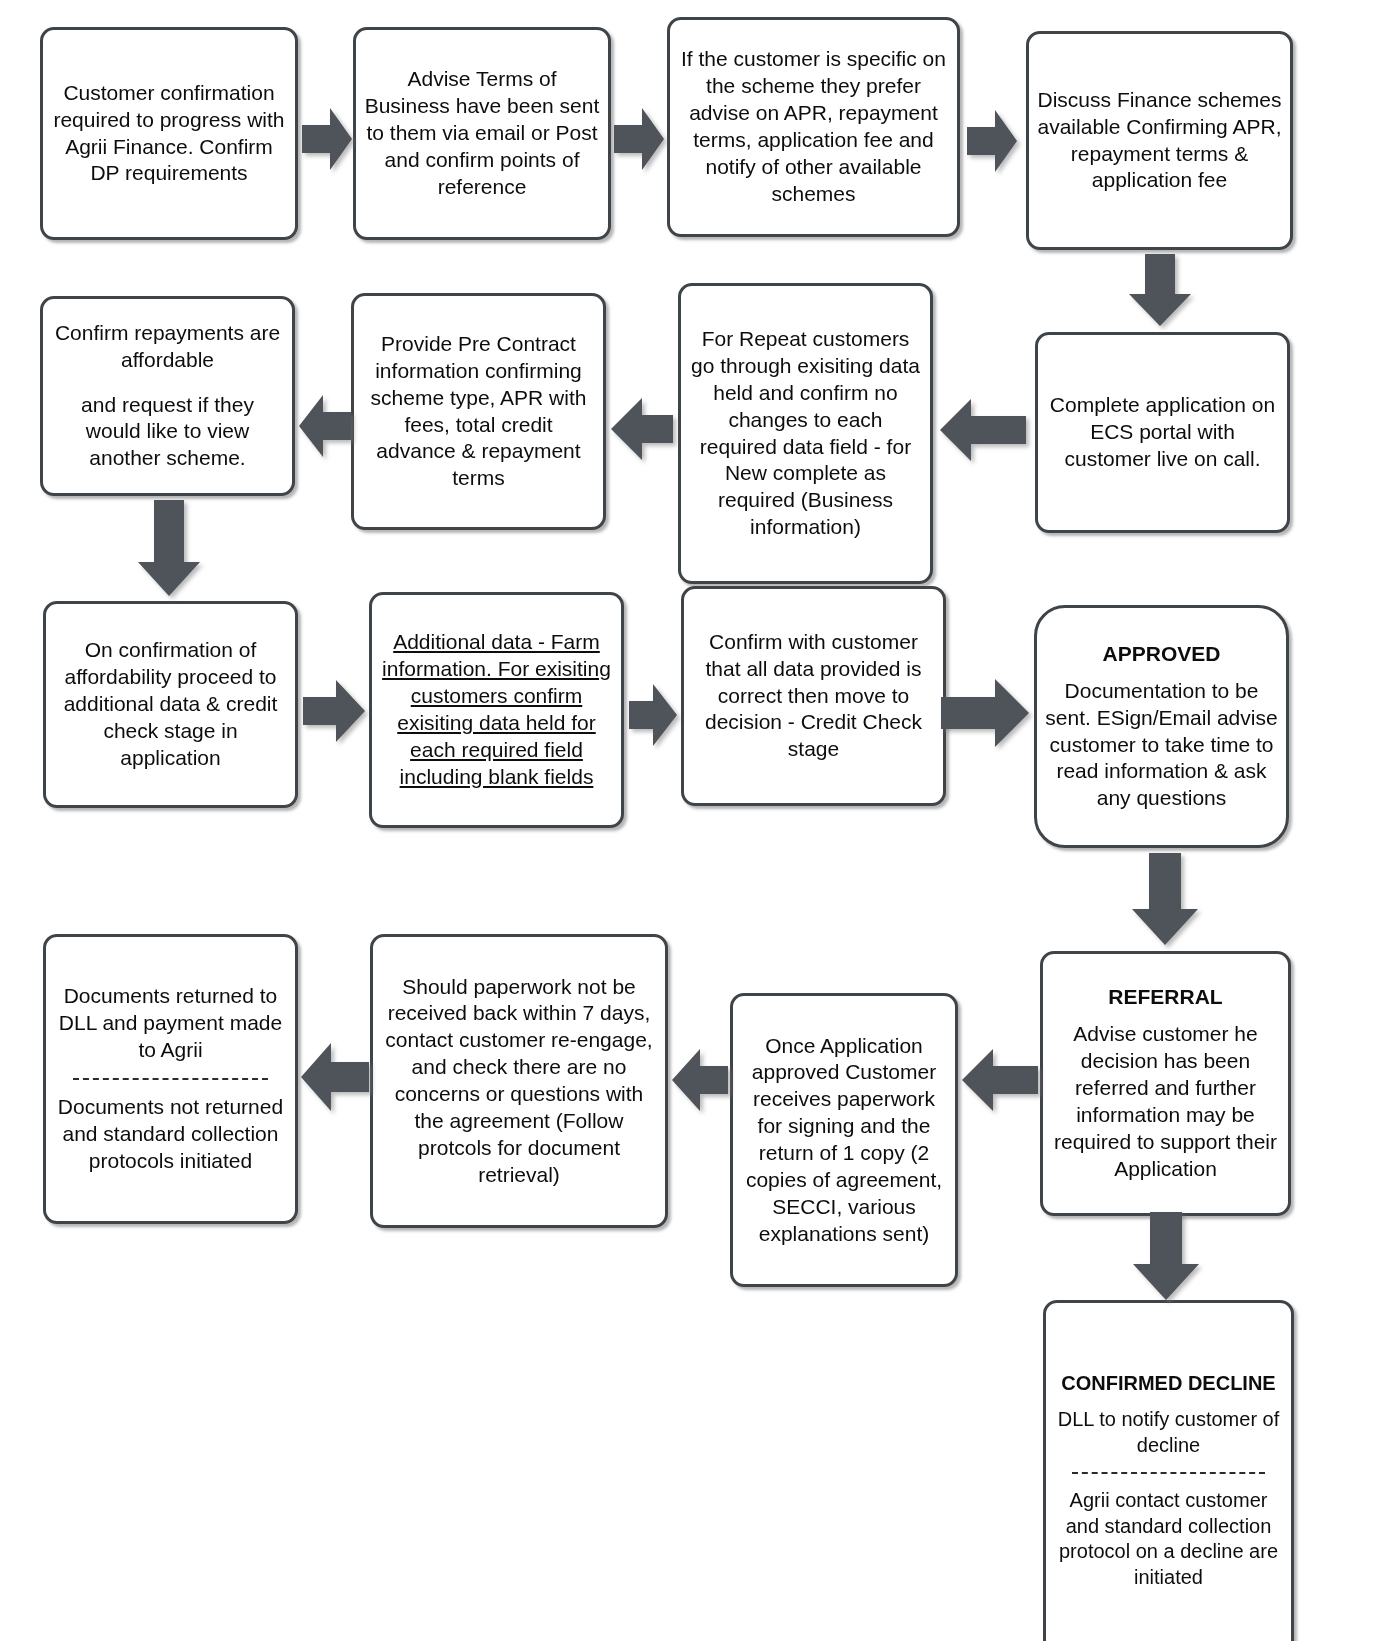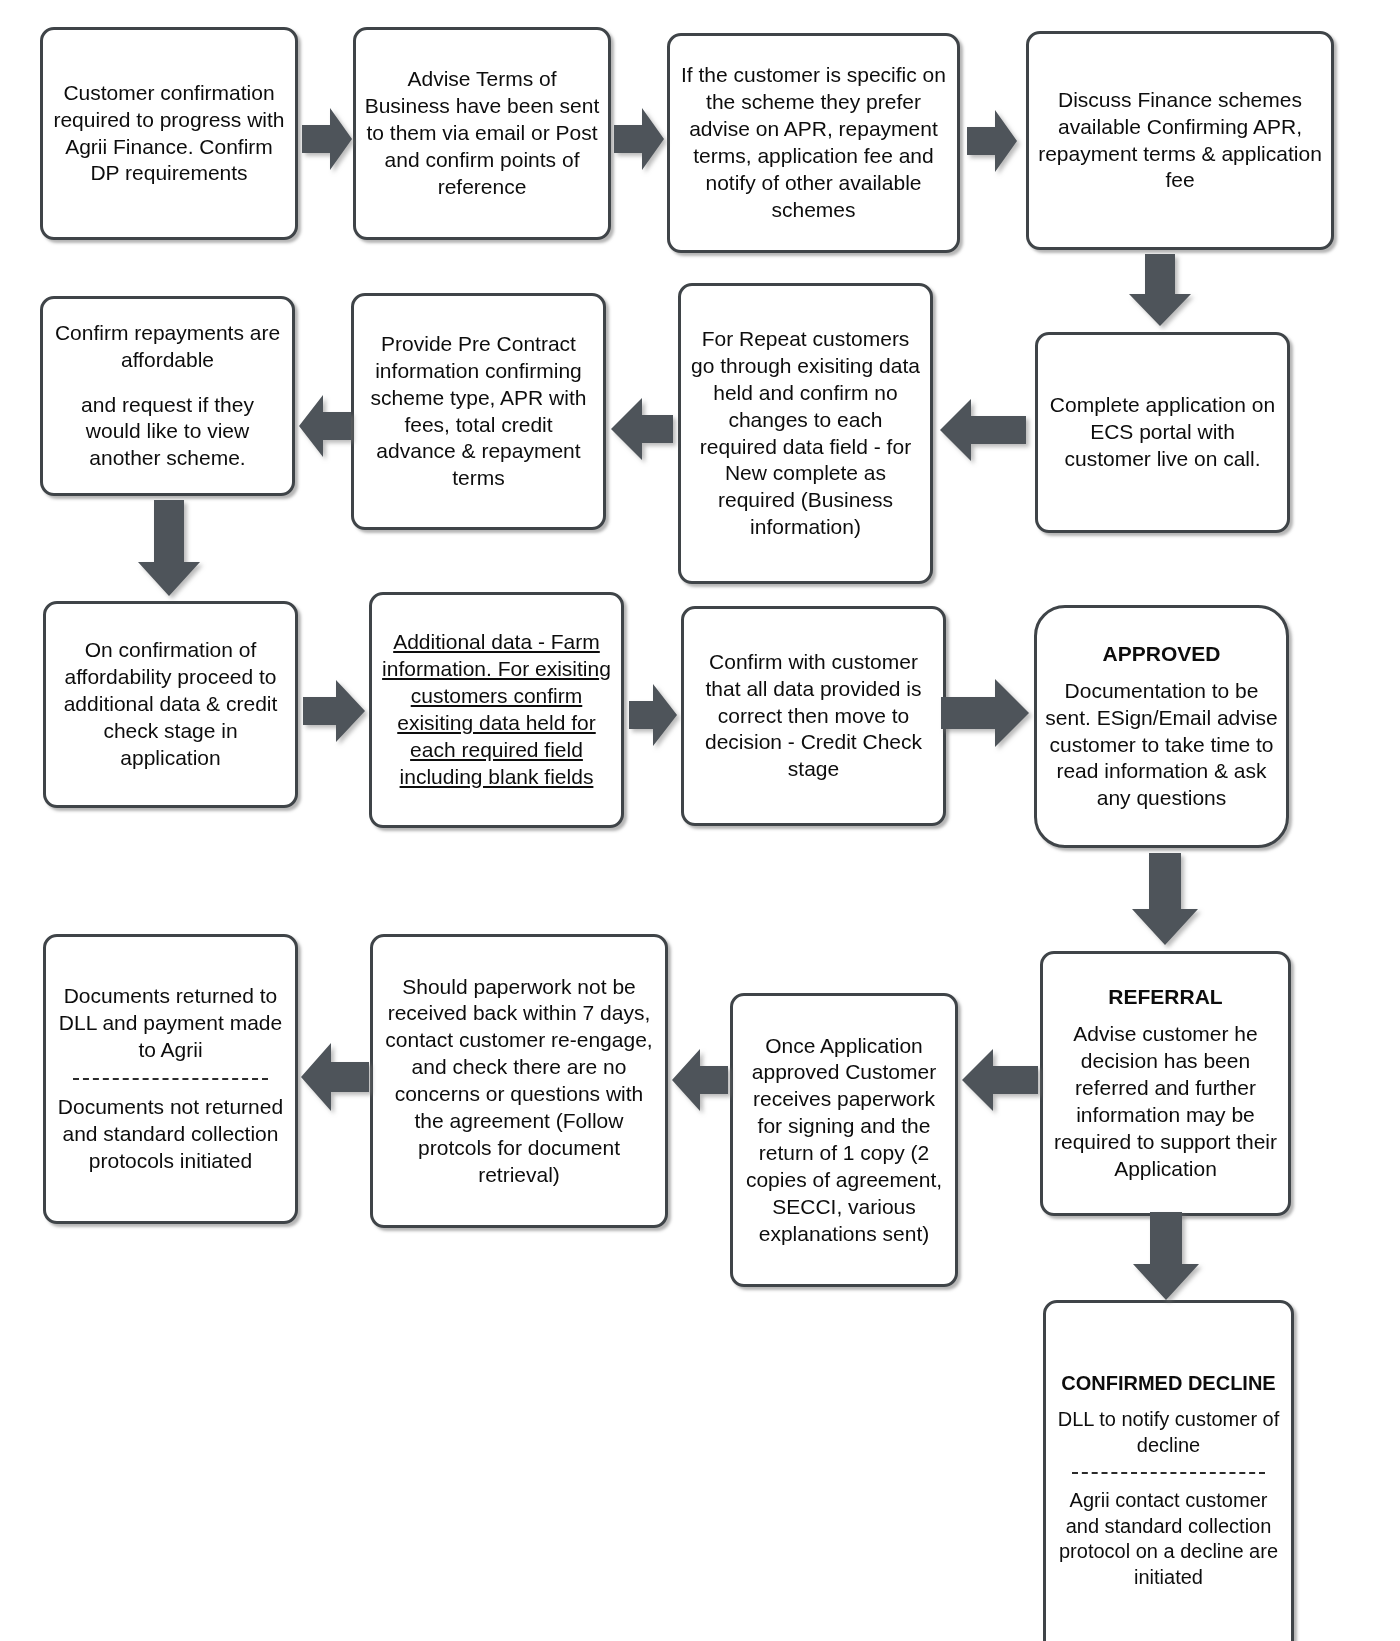--- a/index.html
+++ b/index.html
@@ -63,25 +63,25 @@
 <div id="canvas">
 
   <div class="node" style="left:40px; top:27px; width:258px; height:213px;padding-left:8px;">
     <span class="body">Customer confirmation required to progress with Agrii Finance. Confirm DP requirements</span>
   </div>
 
   <div class="node" style="left:353px; top:27px; width:258px; height:213px;">
     <span class="body">Advise Terms of Business have been sent to them via email or Post and confirm points of reference</span>
   </div>
 
-  <div class="node" style="left:667px; top:33px; width:293px; height:220px;text-align:center;">
+  <div class="node" style="left:667px; top:17px; width:293px; height:220px;text-align:center;">
     <span class="body">If  the customer is specific on the scheme  they prefer advise on APR, repayment terms, application fee and notify of other available schemes</span>
   </div>
 
-  <div class="node" style="left:1026px; top:31px; width:308px; height:219px;">
+  <div class="node" style="left:1026px; top:31px; width:267px; height:219px;">
     <span class="body">Discuss Finance schemes available Confirming APR, repayment terms &amp; application fee</span>
   </div>
 
   <div class="node" style="left:40px; top:296px; width:255px; height:200px;">
     <span class="body">Confirm repayments are affordable</span>
     <span style="height:18px"></span>
     <span class="body2">and request if they would like to view another scheme.</span>
   </div>
 
   <div class="node" style="left:351px; top:293px; width:255px; height:237px;">
@@ -97,21 +97,21 @@
   </div>
 
   <div class="node" style="left:43px; top:601px; width:255px; height:207px;">
     <span class="body">On confirmation of affordability proceed to additional data &amp; credit check stage in application</span>
   </div>
 
   <div class="node" style="left:369px; top:592px; width:255px; height:236px;text-decoration:underline;">
     <span class="body">Additional data - Farm information. For exisiting customers confirm exisiting data held for each required field including blank fields</span>
   </div>
 
-  <div class="node" style="left:681px; top:606px; width:265px; height:220px;">
+  <div class="node" style="left:681px; top:586px; width:265px; height:220px;">
     <span class="body">Confirm with customer that all data provided is correct then move to decision - Credit Check stage</span>
   </div>
 
   <div class="node" style="left:1034px; top:605px; width:255px; height:243px;border-radius:31px;">
     <span class="hdr">APPROVED</span>
     <span class="body">Documentation to be sent.   ESign/Email advise customer to take time to read information &amp; ask any questions</span>
   </div>
 
   <div class="node" style="left:43px; top:934px; width:255px; height:290px;">
     <span class="body">Documents returned to DLL and payment made to Agrii</span>

